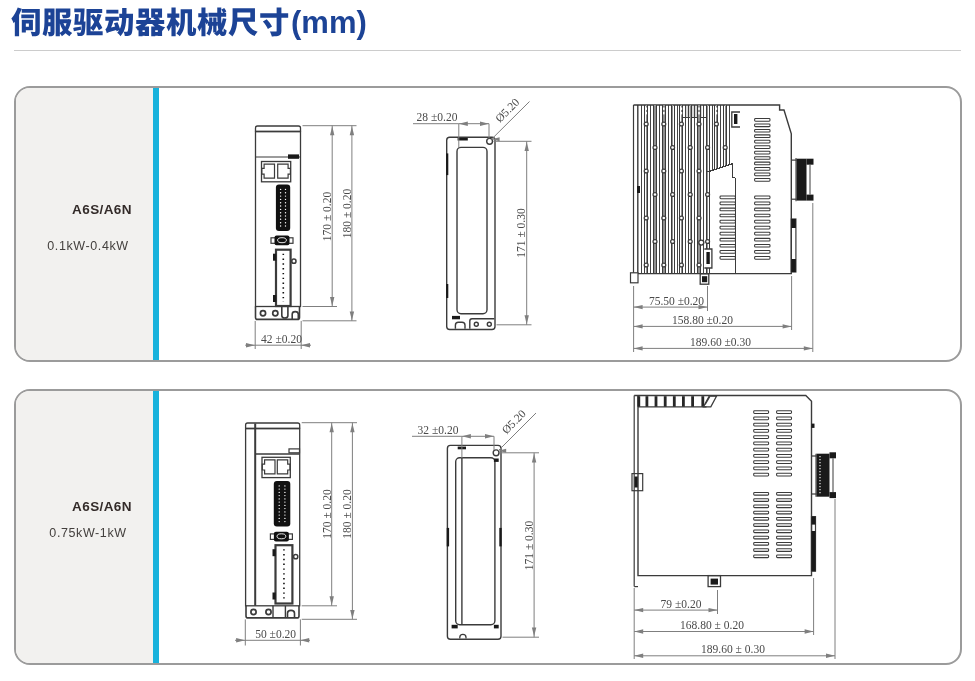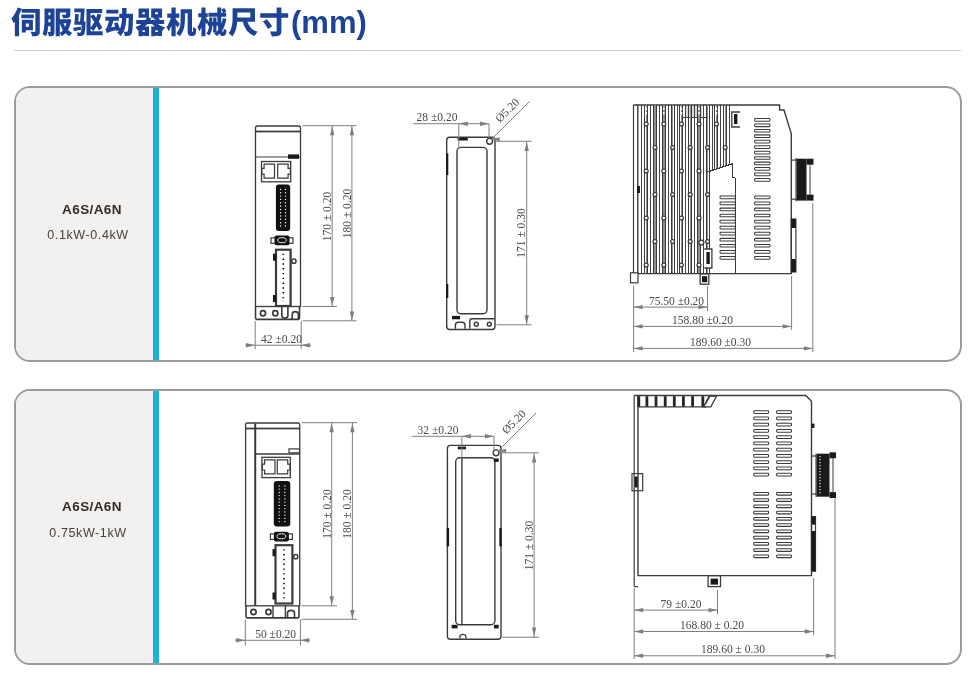--- a/index.html
+++ b/index.html
@@ -1,20 +1,20 @@
 <!DOCTYPE html>
 <html><head><meta charset="utf-8">
 <style>
 html,body{margin:0;padding:0;background:#ffffff;width:975px;height:681px;overflow:hidden;
 font-family:"Liberation Sans",sans-serif;}
 .card{position:absolute;left:14px;width:944px;height:272px;border:2px solid #9b9b9b;
 border-radius:16px;background:#fff;overflow:hidden;}
 .lab{position:absolute;left:0;top:0;width:136.5px;height:100%;background:#f2f1ef;}
 .bar{position:absolute;left:136.5px;top:0;width:6.5px;height:100%;background:#18b2dc;}
-.t1{position:absolute;left:7px;font-weight:bold;font-size:13.5px;color:#332b29;width:138px;text-align:center;letter-spacing:0.4px;}
+.t1{position:absolute;left:17px;font-weight:bold;font-size:13.5px;color:#332b29;width:138px;text-align:center;letter-spacing:0.4px;}
 .t2{position:absolute;left:3px;font-size:12.5px;color:#44403e;width:138px;text-align:center;letter-spacing:0.6px;}
 </style></head>
 <body>
 
 <svg width="430" height="58" viewBox="0 0 430 58" style="position:absolute;left:0;top:0">
     <g fill="#1c4396">
       <path transform="translate(11.0 33.4) scale(0.03040 -0.03040)" d="M339 624V499H754V624ZM354 806V676H801V73C801 56 795 50 777 50C758 50 696 49 647 53C667 15 688 -54 694 -95C782 -95 843 -92 888 -68C933 -44 947 -3 947 71V806ZM488 326H588V222H488ZM355 447V33H488V101H721V447ZM221 851C175 713 94 575 11 488C34 452 72 371 85 335C99 350 112 367 126 384V-94H266V607C300 673 330 742 354 808Z"></path>
       <path transform="translate(42.0 33.4) scale(0.03040 -0.03040)" d="M82 821V454C82 307 78 105 18 -31C51 -43 110 -76 135 -97C175 -7 195 115 204 233H278V61C278 48 274 44 263 44C251 44 216 43 186 45C204 9 221 -57 224 -95C288 -95 333 -92 368 -68C404 -44 412 -4 412 58V821ZM212 687H278V598H212ZM212 464H278V370H211L212 454ZM808 337C796 296 782 257 764 221C740 257 721 296 705 337ZM450 821V-95H587V-6C612 -32 639 -70 654 -96C699 -69 739 -37 774 1C812 -37 855 -69 903 -95C923 -60 963 -9 993 17C942 40 895 72 855 110C908 200 945 311 965 445L879 472L856 468H587V687H794V630C794 618 788 615 772 615C757 614 693 614 649 617C666 583 685 533 691 496C767 496 828 496 873 514C920 532 933 566 933 627V821ZM689 107C659 71 625 42 587 19V323C614 244 647 171 689 107Z"></path>
       <path transform="translate(73.0 33.4) scale(0.03040 -0.03040)" d="M7 181 29 70C101 84 185 101 265 119L255 224C163 207 72 190 7 181ZM67 640C64 524 53 374 41 281H287C280 122 269 55 254 37C244 26 235 24 219 24C200 24 161 25 119 29C139 -3 153 -51 155 -86C203 -87 250 -87 278 -83C312 -78 337 -69 360 -40C390 -4 402 96 412 344C413 359 414 393 414 393H353C366 505 376 681 381 823H258V820H43V699H254C249 589 240 475 231 392H175C181 469 187 558 191 634ZM579 560C618 504 661 441 700 378C664 308 623 245 579 194ZM806 647C793 603 778 558 762 515L678 631L579 569V675H961V806H444V-61H976V69H579V165C609 141 650 103 670 82C707 128 744 183 779 245C808 192 833 142 849 100L965 179C940 237 898 310 850 385C883 459 913 537 937 615Z"></path>
       <path transform="translate(104.0 33.4) scale(0.03040 -0.03040)" d="M76 780V653H473V780ZM812 506C805 216 797 99 777 73C766 59 757 55 741 55C720 55 686 55 646 58C704 181 726 332 735 506ZM91 6 92 8V6C123 26 169 43 402 109L410 73L499 101C481 71 459 44 434 19C471 -5 518 -57 541 -94C583 -51 617 -2 643 52C665 12 680 -44 683 -83C733 -84 782 -84 815 -77C852 -69 877 -57 904 -18C937 30 946 180 955 582C955 599 956 645 956 645H740L741 837H597L596 645H502V506H593C587 366 570 248 525 150C506 216 474 302 444 369L328 337C341 304 355 267 367 230L235 197C264 267 291 345 310 420H490V551H44V420H161C140 320 109 227 97 199C81 163 66 142 45 134C61 99 84 33 91 6Z"></path>
@@ -26,21 +26,21 @@
     </g>
     <text x="291" y="33" font-family="Liberation Sans, sans-serif" font-weight="bold" font-size="31" fill="#1c4396">(mm)</text>
   </svg>
 
 <div style="position:absolute;left:14px;top:50px;width:947px;height:1px;background:#cccccc"></div>
 
 <div class="card" style="top:86px">
   <div class="lab"></div>
   <div class="bar"></div>
   <div class="t1" style="top:113.5px">A6S/A6N</div>
-  <div class="t2" style="top:140px">0.1kW-0.4kW</div>
+  <div class="t2" style="top:151px">0.1kW-0.4kW</div>
 </div>
 
 <div class="card" style="top:389px">
   <div class="lab"></div>
   <div class="bar"></div>
   <div class="t1" style="top:108px">A6S/A6N</div>
   <div class="t2" style="top:135px">0.75kW-1kW</div>
 </div>
 
 <svg width="975" height="681" viewBox="0 0 975 681" style="position:absolute;left:0;top:0">

